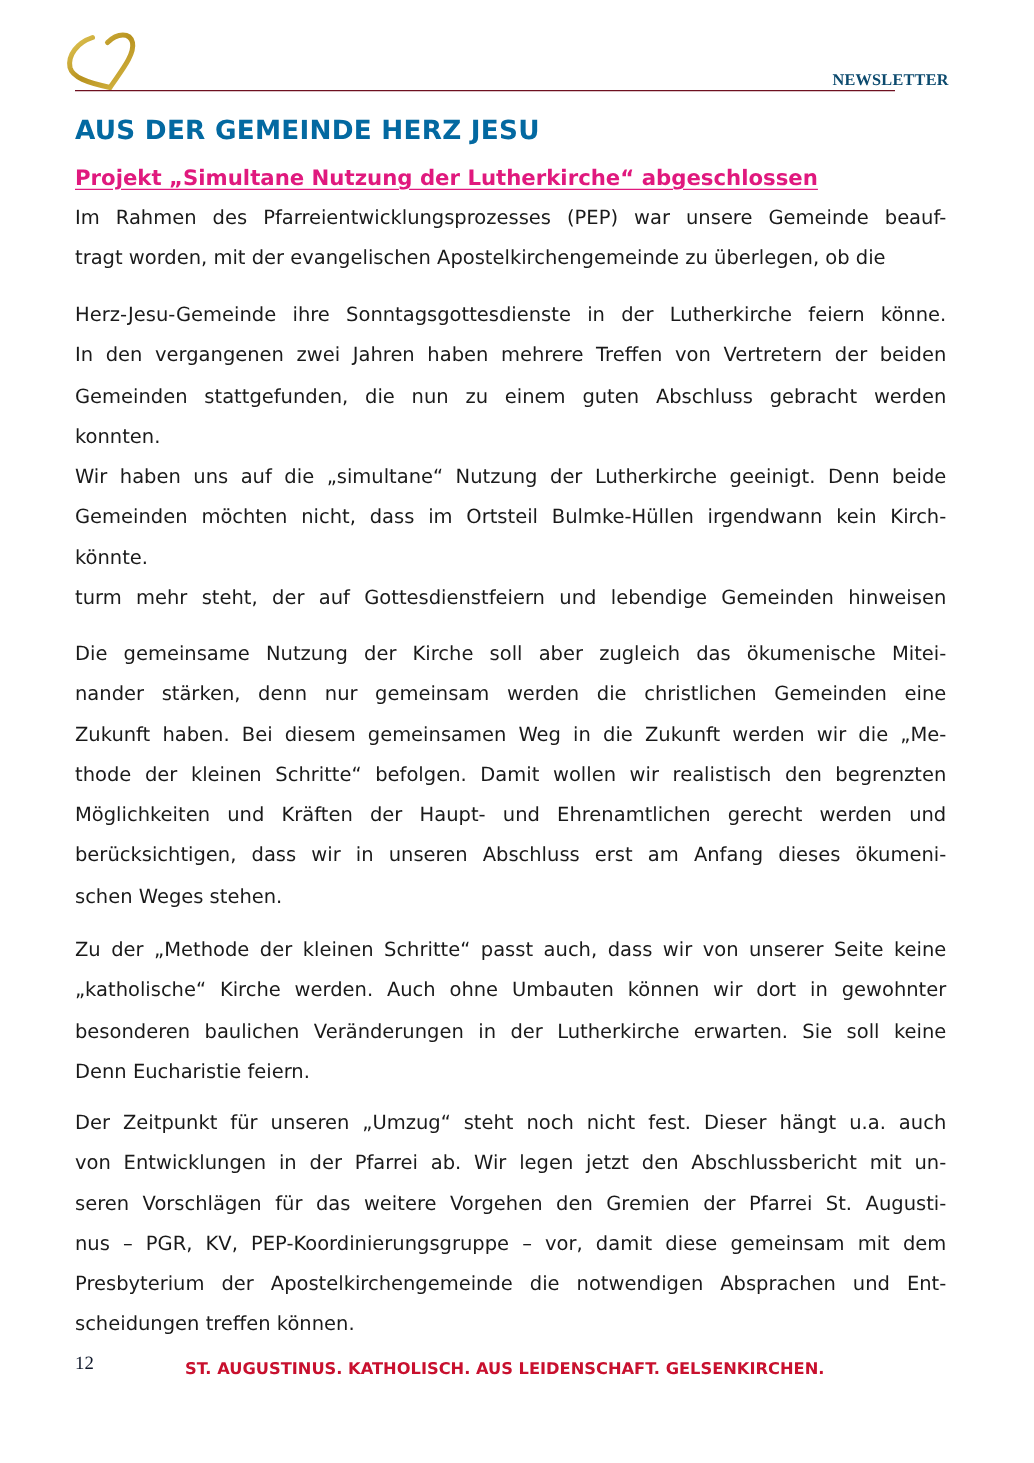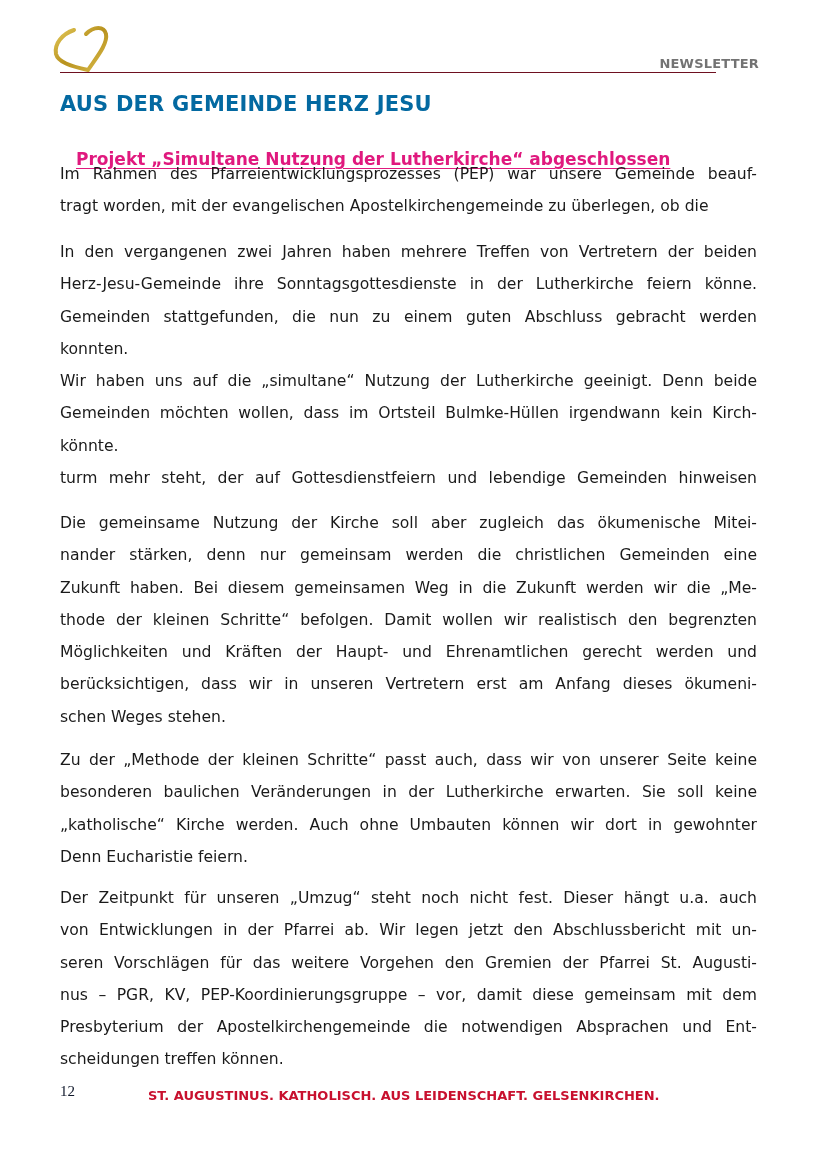--- a/index.html
+++ b/index.html
@@ -2,21 +2,21 @@
 <html><head>
 <meta charset="utf-8">
 <style>
   html, body { margin: 0; padding: 0; background: #ffffff; }
   body { width: 827px; height: 1170px; position: relative; overflow: hidden;
          font-family: "DejaVu Sans", sans-serif; color: #1a1a1a; }
   .logo { position: absolute; left: 52px; top: 24px; width: 60px; height: 50px; }
   .header-rule { position: absolute; left: 60px; top: 72px; width: 656px; height: 0;
                  border-top: 1.2px solid #6e1020; }
   .header-label { position: absolute; right: 68px; top: 56px; font-size: 13px; font-weight: bold;
-                  color: #737373; letter-spacing: 0.2px; }
+                  color: #0c4a6e; letter-spacing: 0.2px; font-family: Liberation Serif, serif; }
   .section-title { position: absolute; left: 60px; top: 92px; font-size: 21px; font-weight: bold;
                    color: #0369a1; letter-spacing: 0.2px; white-space: nowrap; }
   .article-title { position: absolute; left: 60px; top: 133px; font-size: 17px; font-weight: bold;
                    color: #e0197e; text-decoration: underline; text-underline-offset: 3px;
                    white-space: nowrap; }
   .body { position: absolute; left: 60px; width: 697px; font-size: 15.6px; }
   .line { height: 32.3px; line-height: 32.3px; text-align: justify; text-align-last: justify;
           white-space: nowrap; overflow: visible; }
   .line.last { text-align-last: left; }
   .page-number { position: absolute; left: 60px; top: 1083px; font-family: "Liberation Serif", serif;
@@ -34,51 +34,51 @@
       <stop offset="0.5" stop-color="#b8921e"></stop>
       <stop offset="1" stop-color="#d9bb4a"></stop>
     </linearGradient>
   </defs>
   <path d="M22 6 C10 10 2 20 4 30 C6 38 18 42 36 46 C44 34 56 20 54 10 C52 2 42 2 34 10" fill="none" stroke="url(#gold)" stroke-width="4" stroke-linecap="round"></path>
 </svg>
 <div class="header-rule"></div>
 <div class="header-label">NEWSLETTER</div>
 
 <h1 class="section-title" style="margin:0">AUS DER GEMEINDE HERZ JESU</h1>
-<h2 class="article-title" style="margin:16px">Projekt „Simultane Nutzung der Lutherkirche“ abgeschlossen</h2>
+<h2 class="article-title" style="margin:0">Projekt „Simultane Nutzung der Lutherkirche“ abgeschlossen</h2>
 
 <div class="body" id="p0" style="top:158px">
     <div class="line">Im Rahmen des Pfarreientwicklungsprozesses (PEP) war unsere Gemeinde beauf-</div>
     <div class="line last">tragt worden, mit der evangelischen Apostelkirchengemeinde zu überlegen, ob die</div>
   </div>
 <div class="body" id="p1" style="top:236px">
+    <div class="line">Herz-Jesu-Gemeinde ihre Sonntagsgottesdienste in der Lutherkirche feiern könne.</div>
     <div class="line">In den vergangenen zwei Jahren haben mehrere Treffen von Vertretern der beiden</div>
-    <div class="line">Herz-Jesu-Gemeinde ihre Sonntagsgottesdienste in der Lutherkirche feiern könne.</div>
     <div class="line">Gemeinden stattgefunden, die nun zu einem guten Abschluss gebracht werden</div>
     <div class="line last">konnten.</div>
   </div>
 <div class="body" id="p2" style="top:365px">
     <div class="line">Wir haben uns auf die „simultane“ Nutzung der Lutherkirche geeinigt. Denn beide</div>
-    <div class="line">Gemeinden möchten wollen, dass im Ortsteil Bulmke-Hüllen irgendwann kein Kirch-</div>
+    <div class="line">Gemeinden möchten nicht, dass im Ortsteil Bulmke-Hüllen irgendwann kein Kirch-</div>
     <div class="line last">könnte.</div>
     <div class="line">turm mehr steht, der auf Gottesdienstfeiern und lebendige Gemeinden hinweisen</div>
   </div>
 <div class="body" id="p3" style="top:507px">
     <div class="line">Die gemeinsame Nutzung der Kirche soll aber zugleich das ökumenische Mitei-</div>
     <div class="line">nander stärken, denn nur gemeinsam werden die christlichen Gemeinden eine</div>
     <div class="line">Zukunft haben. Bei diesem gemeinsamen Weg in die Zukunft werden wir die „Me-</div>
     <div class="line">thode der kleinen Schritte“ befolgen. Damit wollen wir realistisch den begrenzten</div>
     <div class="line">Möglichkeiten und Kräften der Haupt- und Ehrenamtlichen gerecht werden und</div>
-    <div class="line">berücksichtigen, dass wir in unseren Vertretern erst am Anfang dieses ökumeni-</div>
+    <div class="line">berücksichtigen, dass wir in unseren Abschluss erst am Anfang dieses ökumeni-</div>
     <div class="line last">schen Weges stehen.</div>
   </div>
 <div class="body" id="p4" style="top:744px">
     <div class="line">Zu der „Methode der kleinen Schritte“ passt auch, dass wir von unserer Seite keine</div>
+    <div class="line">„katholische“ Kirche werden. Auch ohne Umbauten können wir dort in gewohnter</div>
     <div class="line">besonderen baulichen Veränderungen in der Lutherkirche erwarten. Sie soll keine</div>
-    <div class="line">„katholische“ Kirche werden. Auch ohne Umbauten können wir dort in gewohnter</div>
     <div class="line last">Denn Eucharistie feiern.</div>
   </div>
 <div class="body" id="p5" style="top:882px">
     <div class="line">Der Zeitpunkt für unseren „Umzug“ steht noch nicht fest. Dieser hängt u.a. auch</div>
     <div class="line">von Entwicklungen in der Pfarrei ab. Wir legen jetzt den Abschlussbericht mit un-</div>
     <div class="line">seren Vorschlägen für das weitere Vorgehen den Gremien der Pfarrei St. Augusti-</div>
     <div class="line">nus – PGR, KV, PEP-Koordinierungsgruppe – vor, damit diese gemeinsam mit dem</div>
     <div class="line">Presbyterium der Apostelkirchengemeinde die notwendigen Absprachen und Ent-</div>
     <div class="line last">scheidungen treffen können.</div>
   </div>

